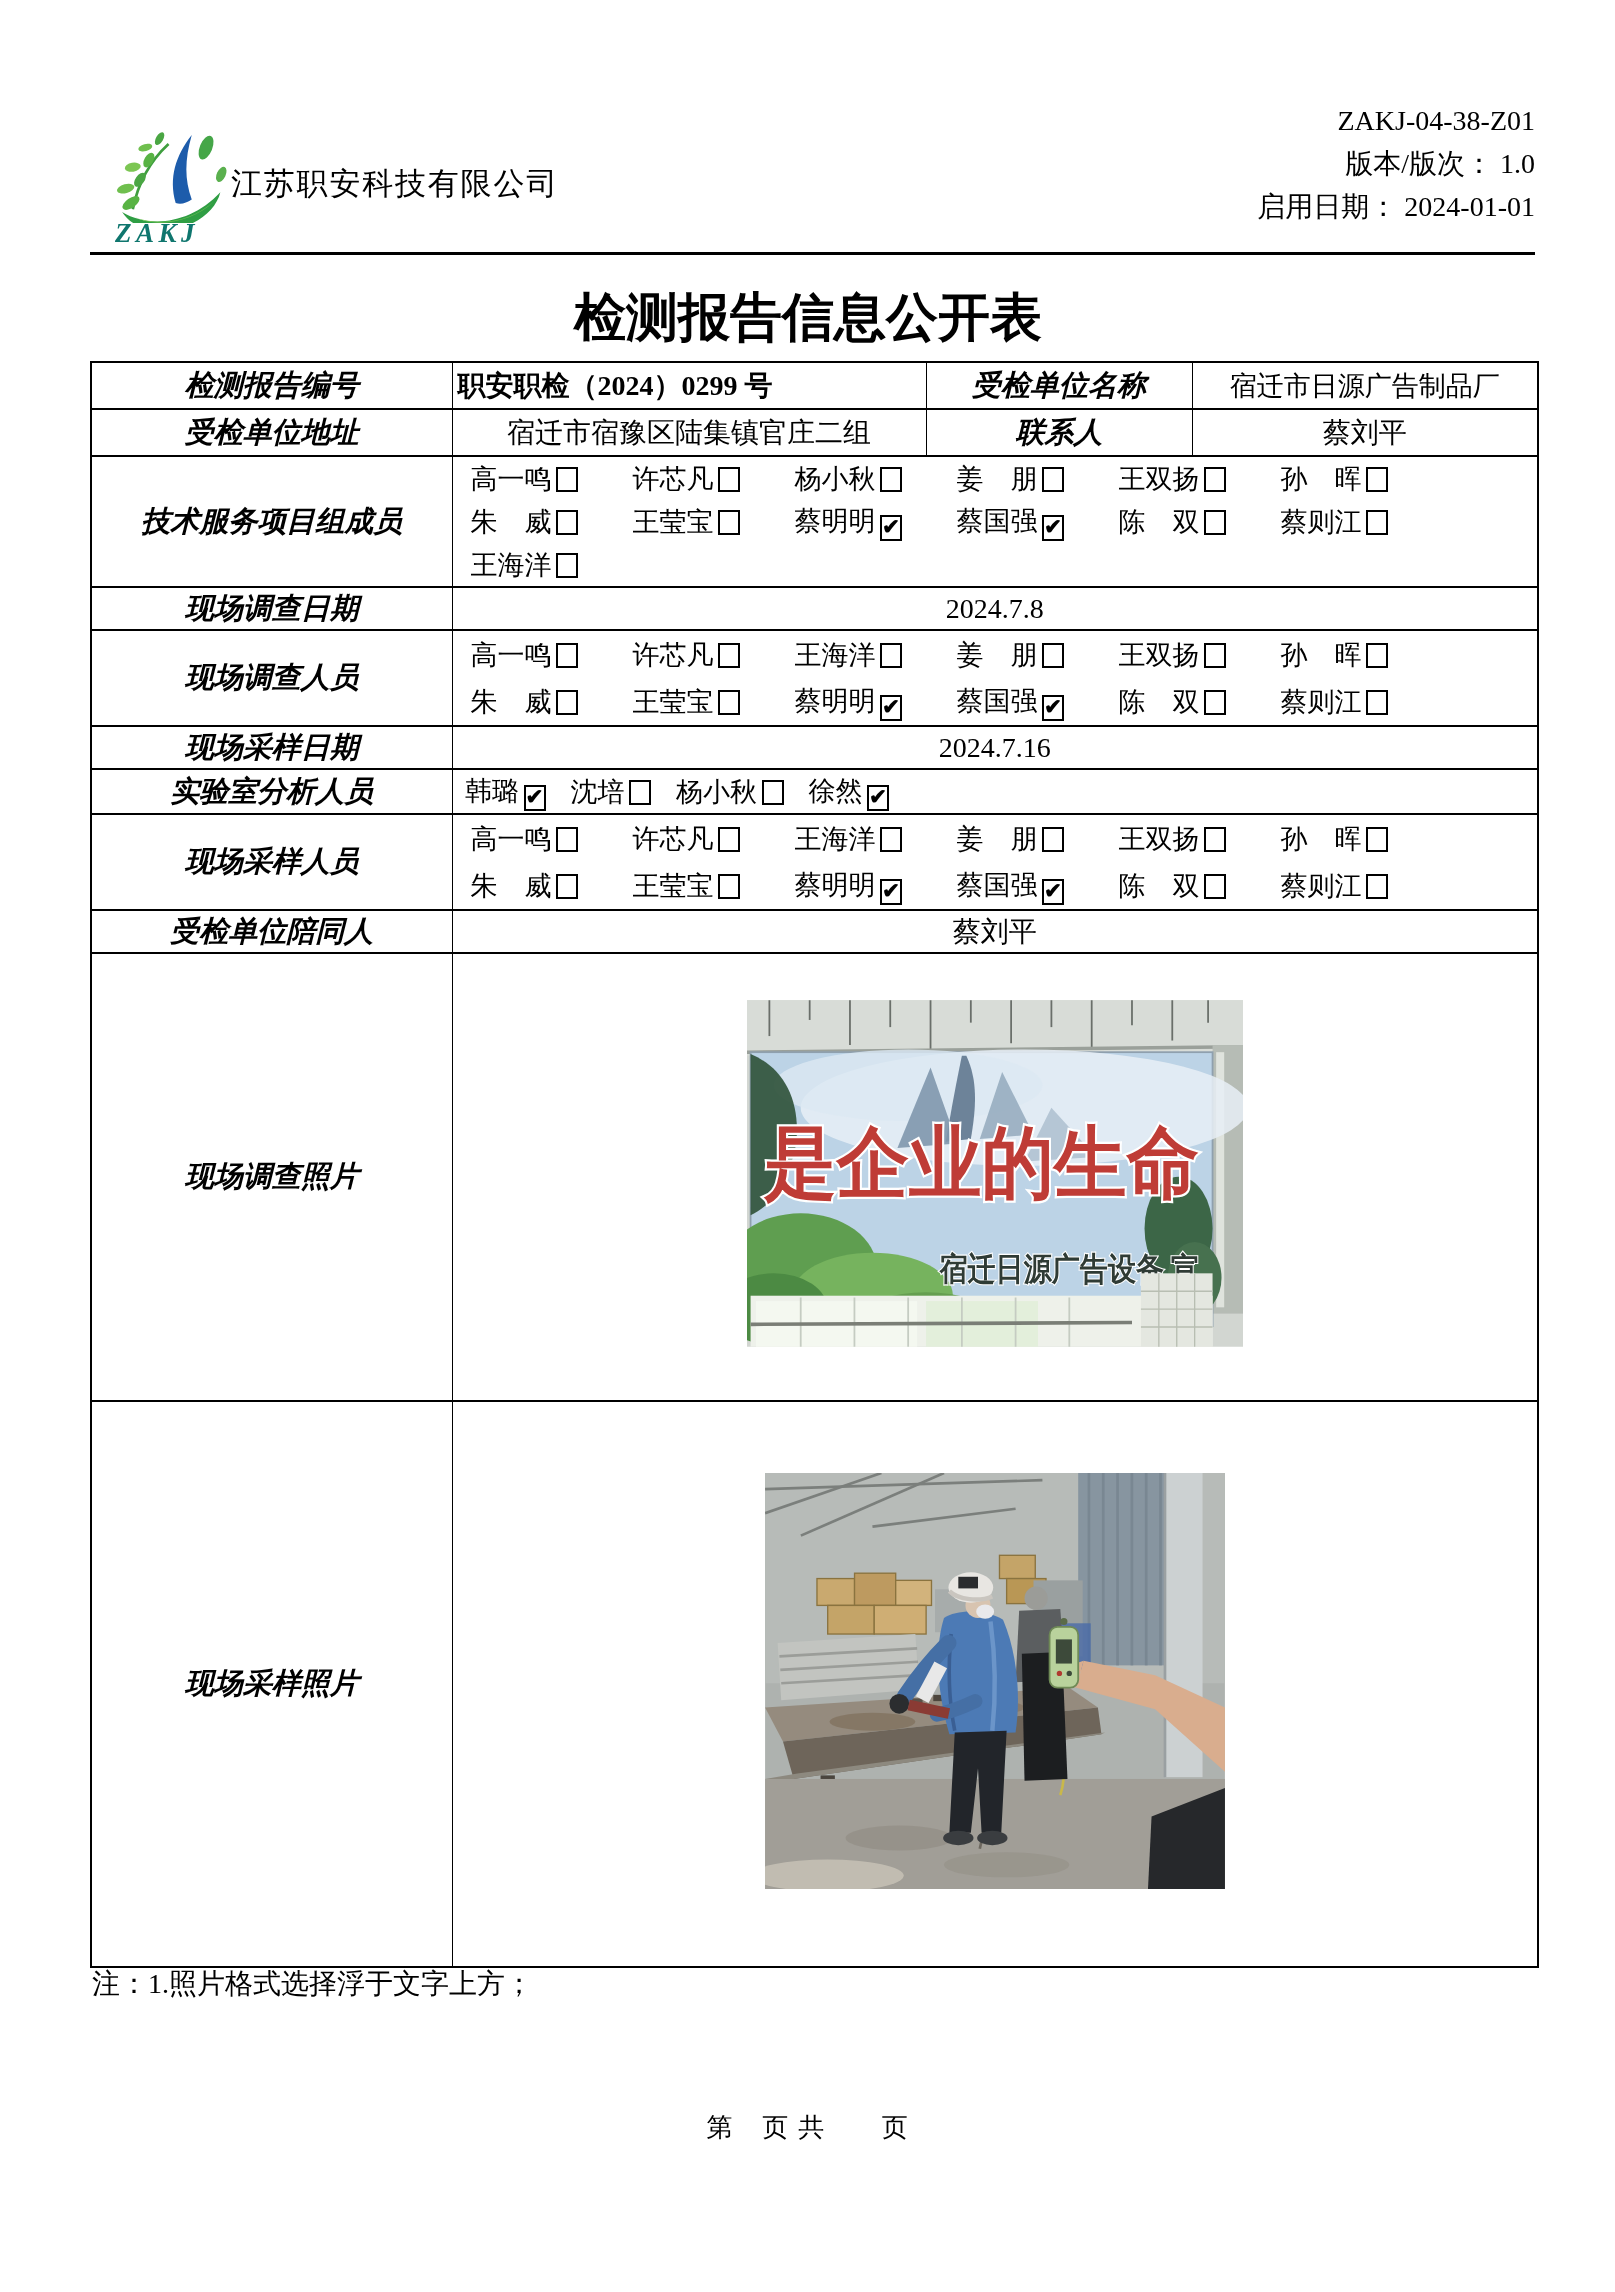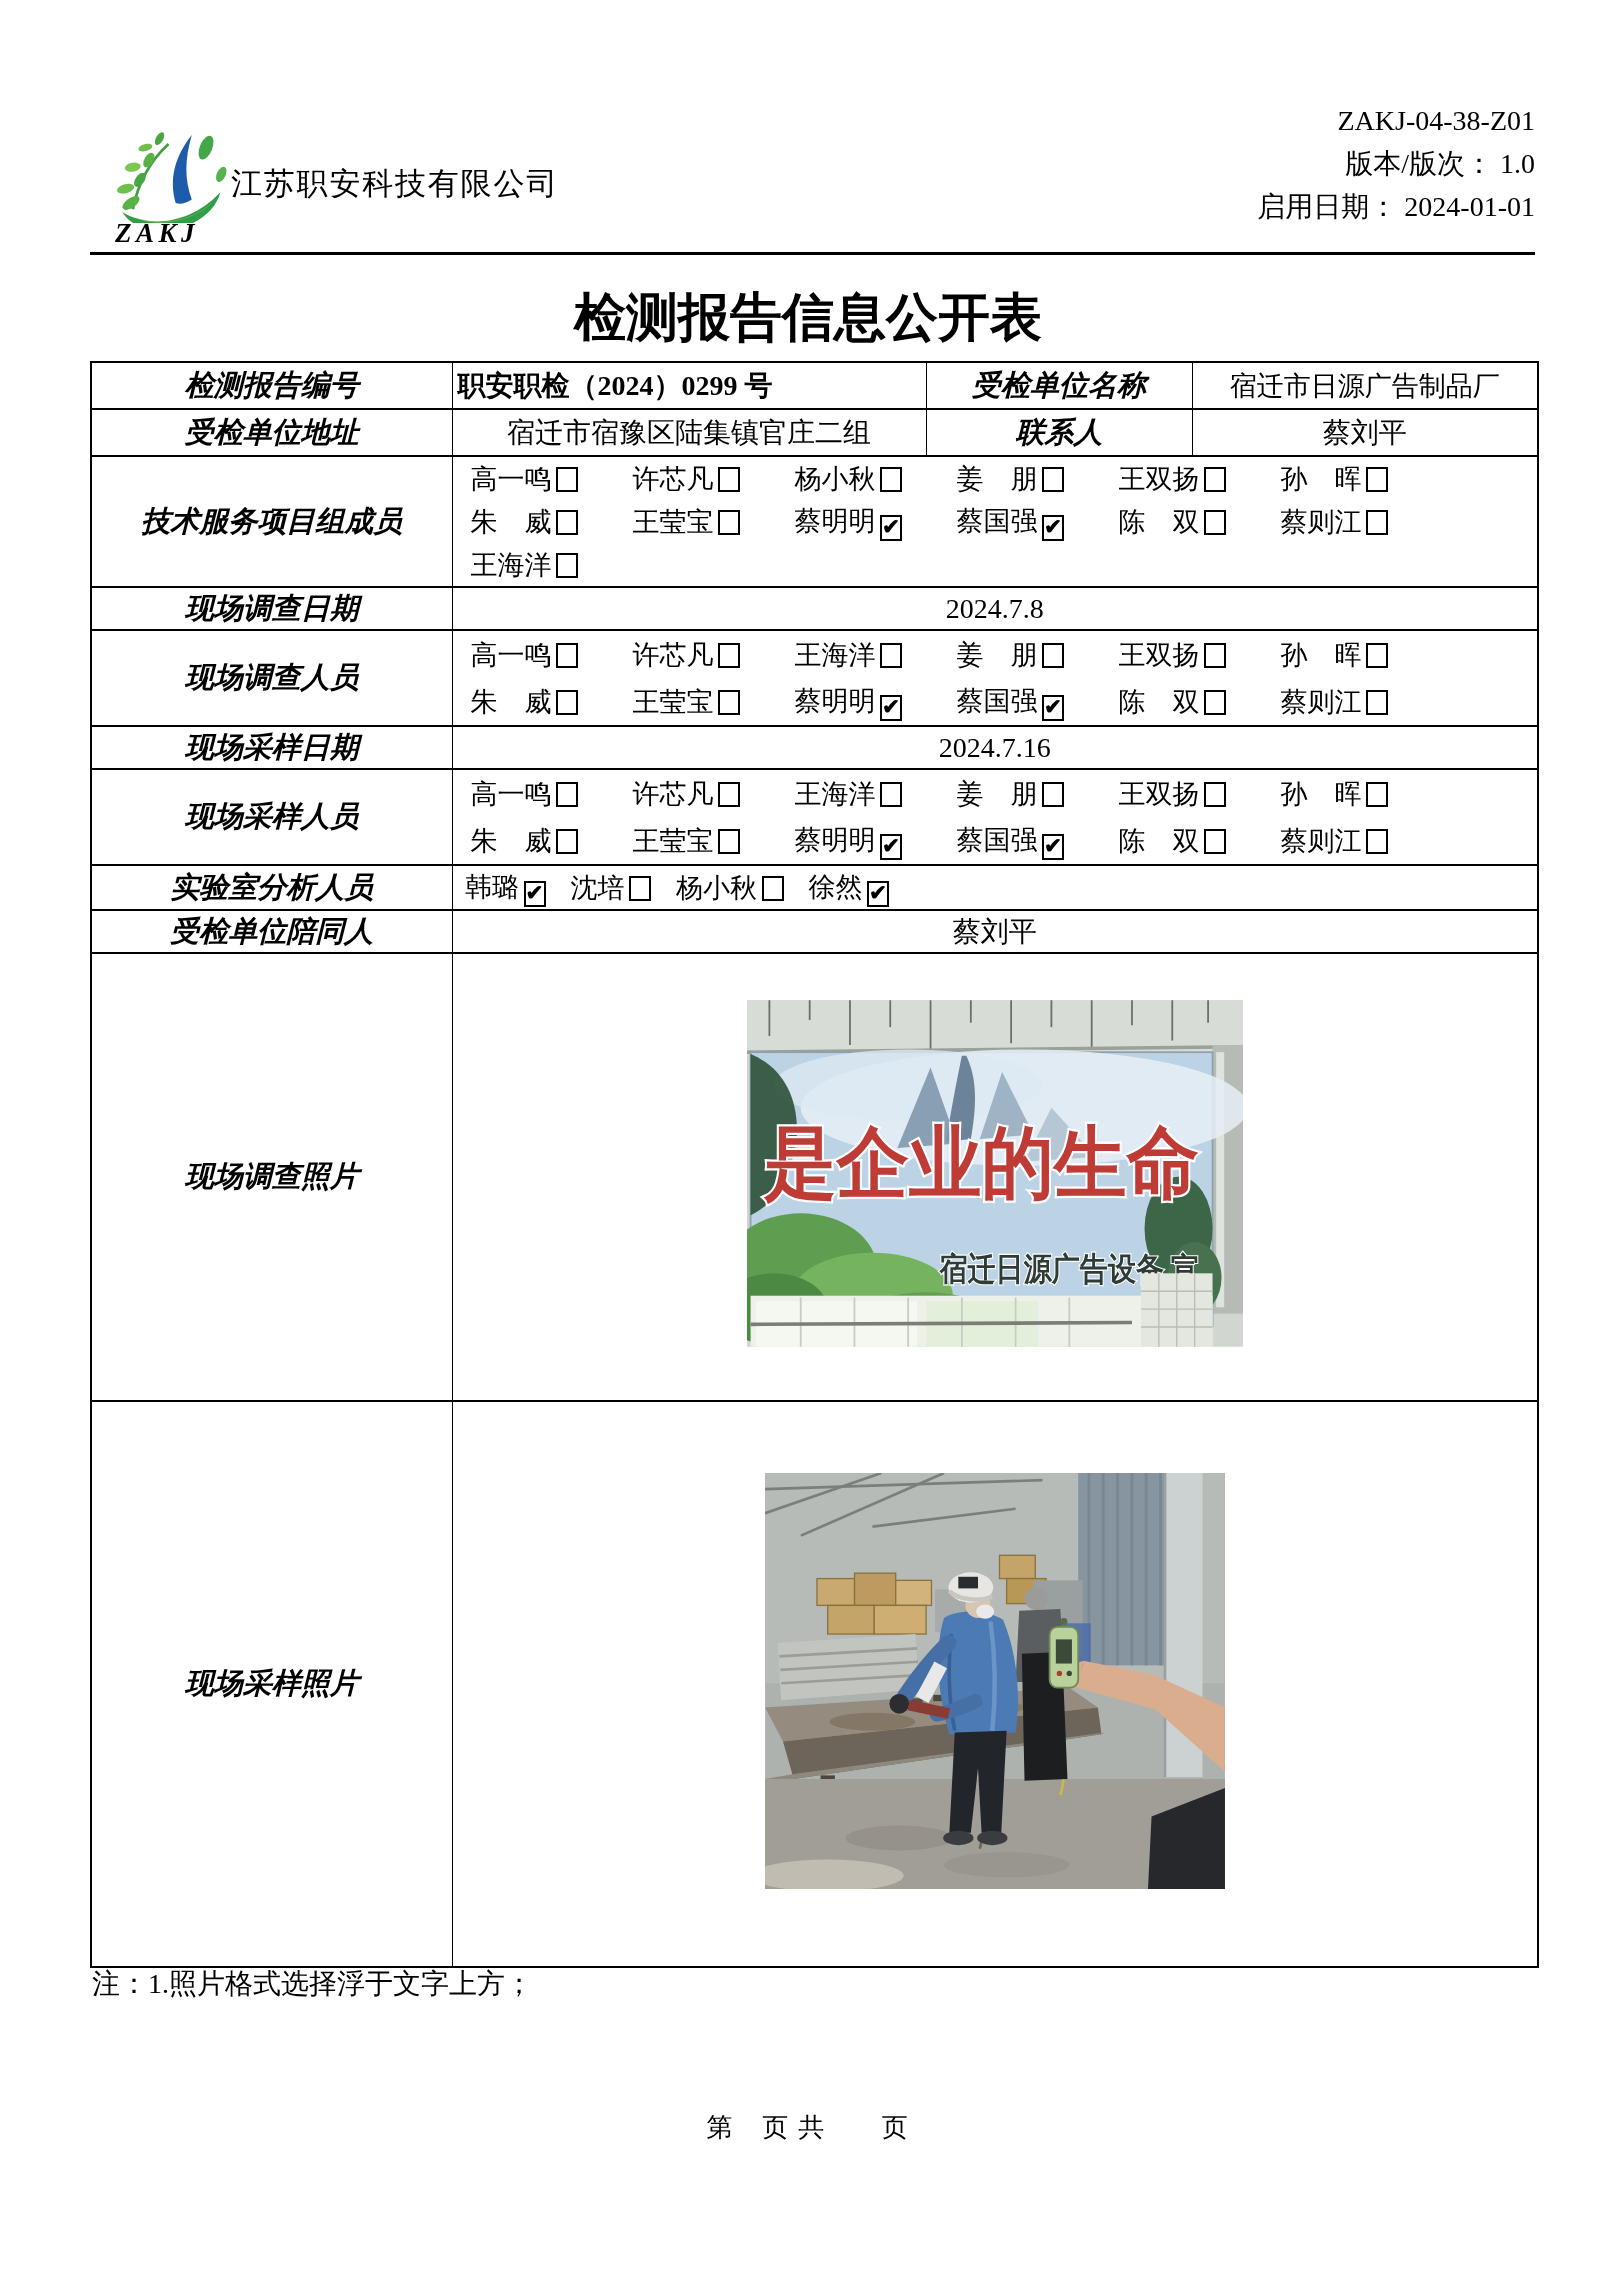--- a/index.html
+++ b/index.html
@@ -3,21 +3,21 @@
 <meta charset="utf-8">
 <style>
   html,body{margin:0;padding:0;}
   body{
     width:1616px;height:2293px;position:relative;background:#ffffff;overflow:hidden;
     font-family:"Liberation Serif","DejaVu Serif",serif;color:#000;
   }
   .abs{position:absolute;}
   
   #company-name{left:231px;top:163px;font-size:31px;letter-spacing:1.8px;}
-  #zakj-text{left:115px;top:218px;font-size:27px;font-weight:bold;font-style:italic;color:#000000;letter-spacing:4.5px;}
+  #zakj-text{left:115px;top:218px;font-size:27px;font-weight:bold;font-style:italic;color:#0f766e;letter-spacing:4.5px;}
   #header-right{left:896px;top:99px;width:639px;text-align:right;font-size:28px;line-height:43px;}
   #header-rule{left:90px;top:252px;width:1445px;height:2.7px;background:#000;}
   
   #doc-title{left:0;top:283px;width:100%;text-align:center;font-size:52px;font-weight:bold;}
   
   #form-table{left:90px;top:361px;}
   table{border-collapse:collapse;table-layout:fixed;width:1446px;border:2.7px solid #000;}
   td{border:1.8px solid #000;border-top-width:2.7px;border-bottom-width:2.7px;padding:0;font-size:28px;overflow:hidden;}
   td.lab{font-weight:bold;text-align:center;font-size:29px;font-style:italic;}
   td.center{text-align:center;}
@@ -139,52 +139,52 @@
                 <span class="ncol"><span class="pname">陈　双</span><span class="box"></span></span>
                 <span class="ncol"><span class="pname">蔡则江</span><span class="box"></span></span>
               </div>
             </div>
     </td>
   </tr>
   <tr style="height:43px">
     <td class="lab">现场采样日期</td>
     <td colspan="3" class="center">2024.7.16</td>
   </tr>
+  <tr style="height:39px">
+    <td class="lab">实验室分析人员</td>
+    <td colspan="3">
+      <div style="padding-left:12.5px">
+              <div class="nline">
+                <span class="ncol-tight"><span class="pname">韩璐</span><span class="box">✔</span></span>
+                <span class="ncol-tight"><span class="pname">沈培</span><span class="box"></span></span>
+                <span class="ncol-tight"><span class="pname">杨小秋</span><span class="box"></span></span>
+                <span class="ncol-tight"><span class="pname">徐然</span><span class="box">✔</span></span>
+              </div>
+            </div>
+    </td>
+  </tr>
   <tr style="height:94px">
     <td class="lab">现场采样人员</td>
     <td colspan="3">
       <div class="namegrid tall">
               <div class="nline">
                 <span class="ncol"><span class="pname">高一鸣</span><span class="box"></span></span>
                 <span class="ncol"><span class="pname">许芯凡</span><span class="box"></span></span>
                 <span class="ncol"><span class="pname">王海洋</span><span class="box"></span></span>
                 <span class="ncol"><span class="pname">姜　朋</span><span class="box"></span></span>
                 <span class="ncol"><span class="pname">王双扬</span><span class="box"></span></span>
                 <span class="ncol"><span class="pname">孙　晖</span><span class="box"></span></span>
               </div>
               <div class="nline">
                 <span class="ncol"><span class="pname">朱　威</span><span class="box"></span></span>
                 <span class="ncol"><span class="pname">王莹宝</span><span class="box"></span></span>
                 <span class="ncol"><span class="pname">蔡明明</span><span class="box">✔</span></span>
                 <span class="ncol"><span class="pname">蔡国强</span><span class="box">✔</span></span>
                 <span class="ncol"><span class="pname">陈　双</span><span class="box"></span></span>
                 <span class="ncol"><span class="pname">蔡则江</span><span class="box"></span></span>
-              </div>
-            </div>
-    </td>
-  </tr>
-  <tr style="height:39px">
-    <td class="lab">实验室分析人员</td>
-    <td colspan="3">
-      <div style="padding-left:12.5px">
-              <div class="nline">
-                <span class="ncol-tight"><span class="pname">韩璐</span><span class="box">✔</span></span>
-                <span class="ncol-tight"><span class="pname">沈培</span><span class="box"></span></span>
-                <span class="ncol-tight"><span class="pname">杨小秋</span><span class="box"></span></span>
-                <span class="ncol-tight"><span class="pname">徐然</span><span class="box">✔</span></span>
               </div>
             </div>
     </td>
   </tr>
   <tr style="height:43px">
     <td class="lab">受检单位陪同人</td>
     <td colspan="3" class="center">蔡刘平</td>
   </tr>
 
   <tr style="height:448px">

